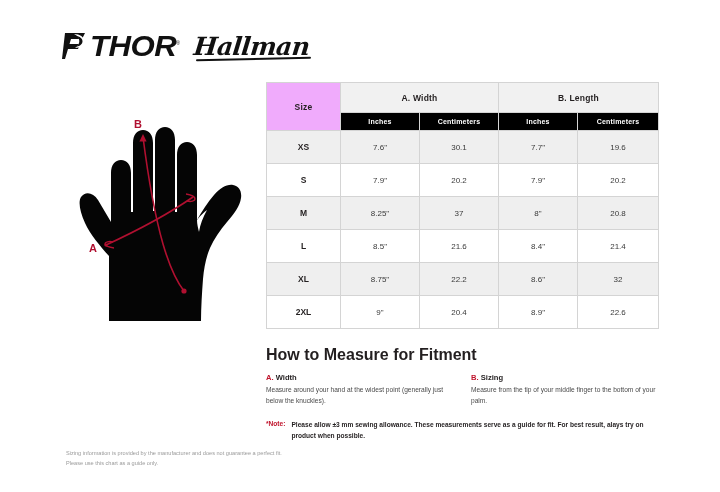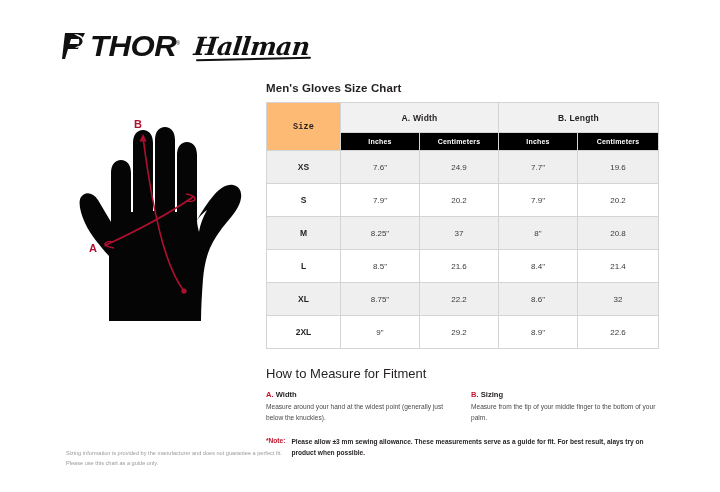--- a/index.html
+++ b/index.html
@@ -120,26 +120,25 @@
   }
   .th-group {
     background: #f1f1f1;
     font-size: 8.5px;
     font-weight: bold;
     color: #231f20;
     height: 27px;
     letter-spacing: 0.2px;
   }
   .th-size {
-    background: #fdba74;
+    background: #f0abfc;
     font-size: 8.5px;
     font-weight: bold;
     color: #231f20;
     letter-spacing: 0.2px;
-    font-family: Liberation Mono, monospace;
   }
   .th-unit {
     background: #000000;
     color: #ffffff;
     font-size: 7px;
     font-weight: bold;
     height: 15px;
     border: 1px solid #000000;
     letter-spacing: 0.2px;
   }
@@ -154,22 +153,22 @@
     color: #231f20;
   }
   .row-shade td { background: #efefef; }
   .row-plain td { background: #ffffff; }
 
   
   .howto {
     margin-top: 17px;
   }
   .howto-title {
-    font-size: 13px;
-    font-weight: normal;
+    font-size: 16px;
+    font-weight: bold;
     color: #231f20;
     margin: 0 0 9px 0;
   }
   .howto-cols {
     display: flex;
     gap: 18px;
   }
   .howto-col { width: 190px; }
   .howto-sub {
     font-size: 7.6px;
@@ -293,21 +292,20 @@
       <path fill="none" stroke="#b01030" stroke-width="1.6" d="M44 149 C70 137 105 119 131 101"></path>
       <path fill="none" stroke="#b01030" stroke-width="1.5" d="M124 98 C130 99 133 101 133 103 C133 105 129 106 125 105"></path>
       <path fill="none" stroke="#b01030" stroke-width="1.5" d="M52 152 C46 151 43 150 43 148 C43 146 47 145 51 146"></path>
       <circle cx="44" cy="149" r="1.6" fill="#b01030"></circle>
       <text x="31" y="156" text-anchor="middle" font-family="Liberation Sans, sans-serif" font-size="11" font-weight="bold" fill="#b01030">A</text>
     </svg>
   </div>
 
   <div class="content">
 
-    <h1 class="chart-title">Men's Gloves Size Chart</h1>
 
     <table class="size-table">
       <colgroup>
         <col style="width:74px">
         <col style="width:79px">
         <col style="width:79px">
         <col style="width:79px">
         <col style="width:81px">
       </colgroup>
       <thead>
@@ -320,21 +318,21 @@
           <th class="th-unit">Inches</th>
           <th class="th-unit">Centimeters</th>
           <th class="th-unit">Inches</th>
           <th class="th-unit">Centimeters</th>
         </tr>
       </thead>
       <tbody>
         <tr class="row-shade">
           <td class="size-cell">XS</td>
           <td>7.6"</td>
-          <td>24.9</td>
+          <td>30.1</td>
           <td>7.7"</td>
           <td>19.6</td>
         </tr>
         <tr class="row-plain">
           <td class="size-cell">S</td>
           <td>7.9"</td>
           <td>20.2</td>
           <td>7.9"</td>
           <td>20.2</td>
         </tr>
@@ -355,21 +353,21 @@
         <tr class="row-shade">
           <td class="size-cell">XL</td>
           <td>8.75"</td>
           <td>22.2</td>
           <td>8.6"</td>
           <td>32</td>
         </tr>
         <tr class="row-plain">
           <td class="size-cell">2XL</td>
           <td>9"</td>
-          <td>29.2</td>
+          <td>20.4</td>
           <td>8.9"</td>
           <td>22.6</td>
         </tr>
       </tbody>
     </table>
 
     <div class="howto">
       <h2 class="howto-title">How to Measure for Fitment</h2>
       <div class="howto-cols">
         <div class="howto-col">

